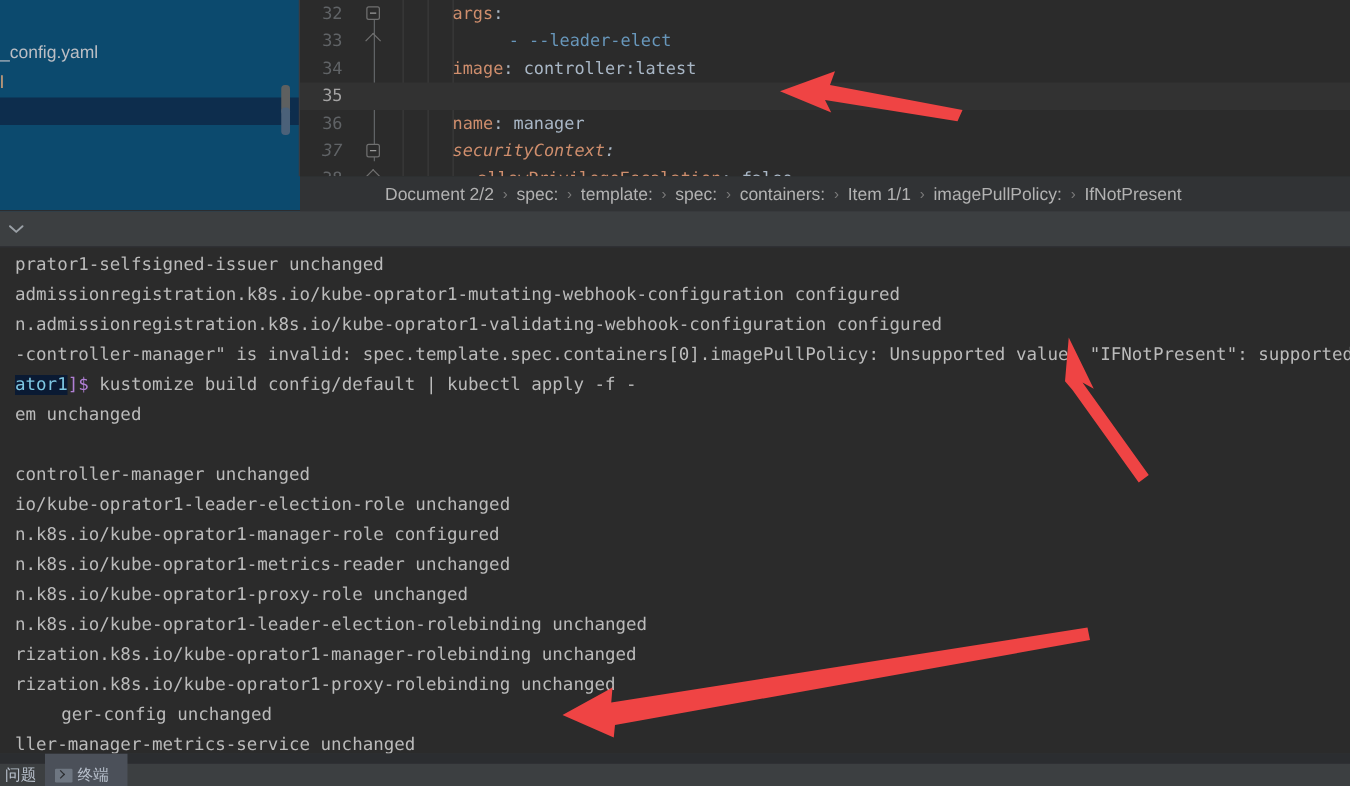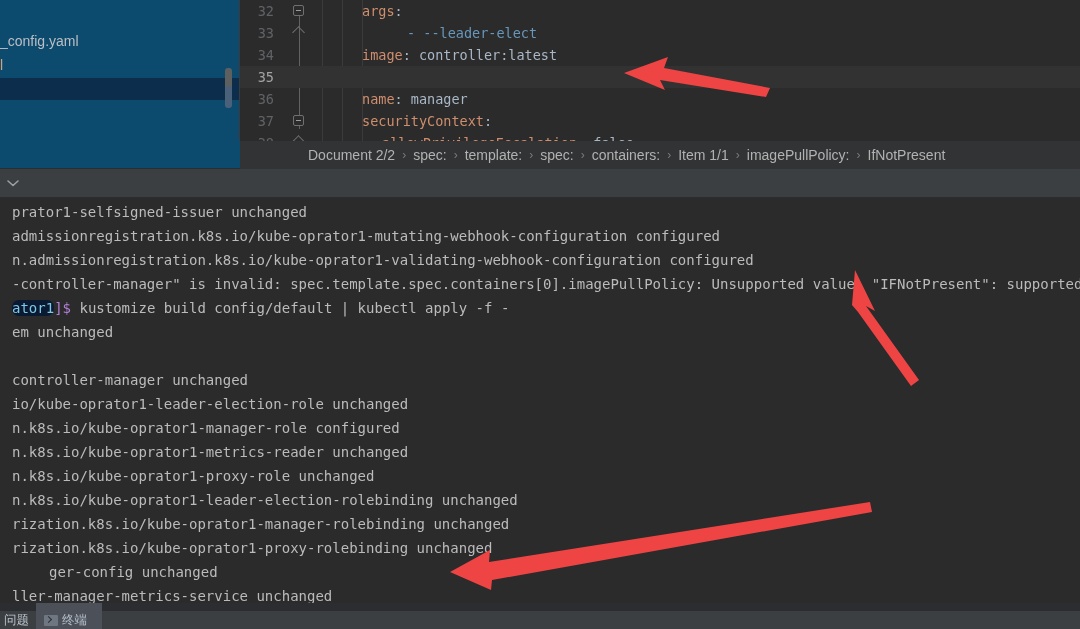--- a/index.html
+++ b/index.html
@@ -238,21 +238,20 @@
     height: 24px;
     line-height: 24px;
     white-space: pre;
     font-family: "DejaVu Sans Mono", "Liberation Mono", monospace;
     font-size: 14px;
     color: #bbbbbb;
   }
   .term-prompt-host {
     background: #0a1a33;
     color: #7ec8e3;
-    border-radius: 7px;
   }
   .term-bracket { color: #b07fd4; }
   .term-dollar { color: #b07fd4; }
   .term-cmd { color: #bbbbbb; }
 
   
   .bottom-bar {
     position: absolute;
     left: 0; top: 603px;
     width: 1080px;
@@ -332,21 +331,21 @@
         <div class="fold-box" style="top:115px;"></div>
         <div class="fold-arrow" style="top:137px;"></div>
       </div>
 
       <div id="code-lines">
           <div class="code-line" style="top: 0px;"><div class="lineno">32</div><div class="code-text" style="left: 122px;"><span class="tok-key">args</span><span class="tok-punct">:</span></div></div>
           <div class="code-line" style="top: 22px;"><div class="lineno">33</div><div class="code-text" style="left: 122px; padding-left: 45px;"><span class="tok-dash">- --leader-elect</span></div></div>
           <div class="code-line" style="top: 44px;"><div class="lineno">34</div><div class="code-text" style="left: 122px;"><span class="tok-key">image</span><span class="tok-punct">:</span><span class="tok-val"> controller:latest</span></div></div>
           <div class="code-line current" style="top: 66px;"><div class="lineno cur">35</div></div>
           <div class="code-line" style="top: 88px;"><div class="lineno">36</div><div class="code-text" style="left: 122px;"><span class="tok-key">name</span><span class="tok-punct">:</span><span class="tok-val"> manager</span></div></div>
-          <div class="code-line" style="top: 110px;"><div class="lineno">37</div><div class="code-text" style="left: 122px;"><span class="tok-key">securityContext</span><span class="tok-punct">:</span></div></div>
+          <div class="code-line" style="top: 110px; font-style: italic;"><div class="lineno">37</div><div class="code-text" style="left: 122px;"><span class="tok-key">securityContext</span><span class="tok-punct">:</span></div></div>
           <div class="code-line" style="top: 132px;"><div class="lineno">38</div><div class="code-text" style="left: 142px;"><span class="tok-key">allowPrivilegeEscalation</span><span class="tok-punct">:</span><span class="tok-val"> false</span></div></div>
         </div>
     </div>
 
     <div class="left-panel">
       <div class="lp-row lp-row-file">_config.yaml</div>
       <div class="lp-row lp-row-file2">l</div>
       <div class="lp-row lp-row-sel"></div>
       <div class="lp-scroll-track"></div>
       <div class="lp-scroll-thumb"></div>

